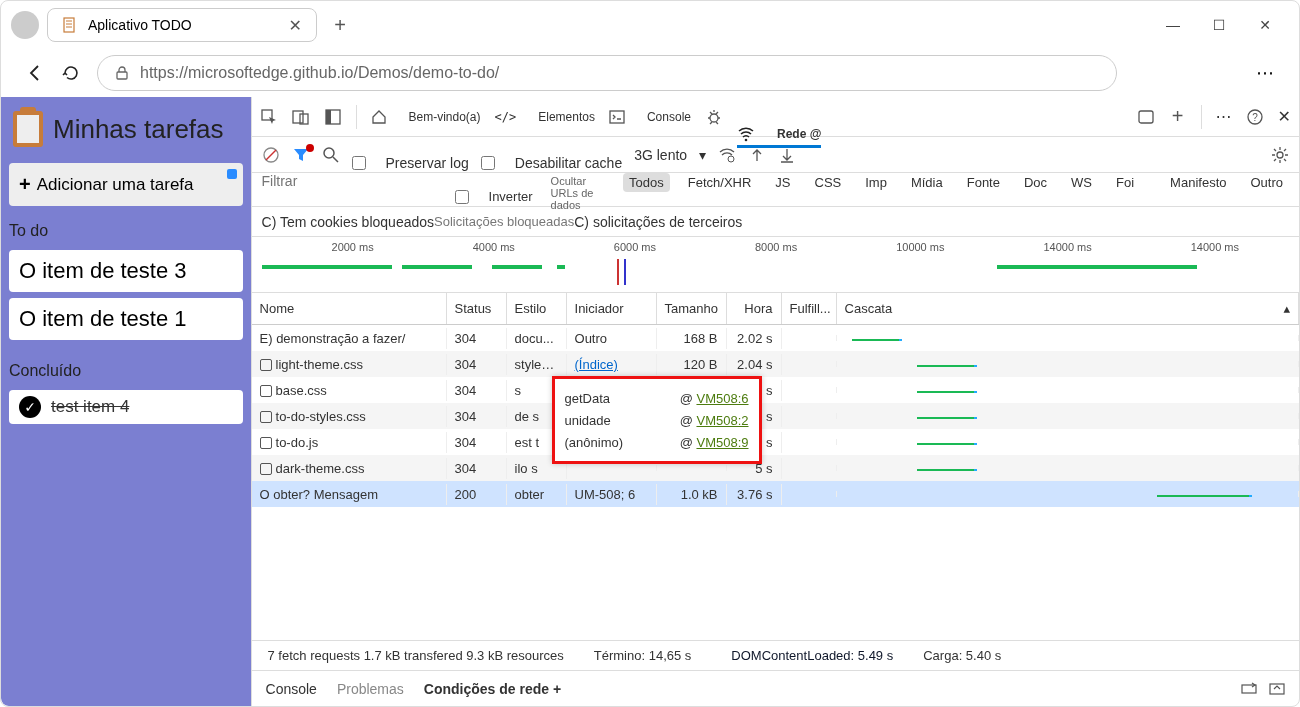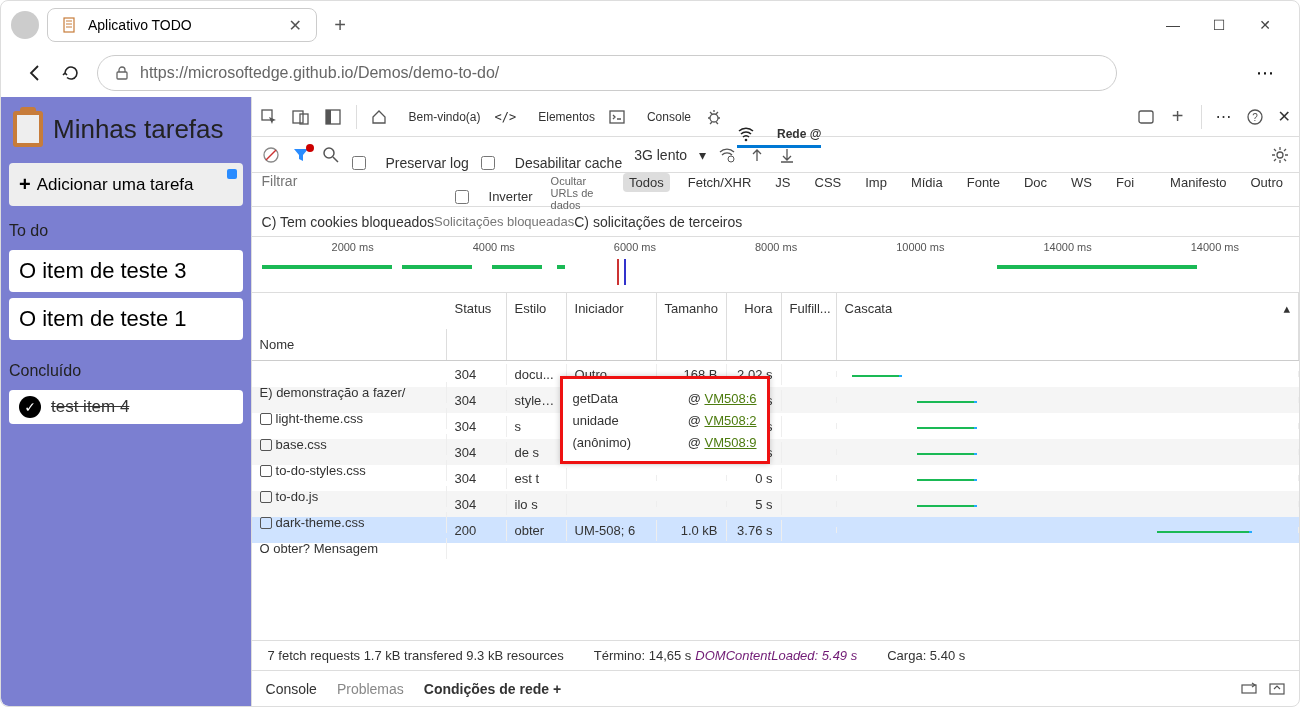--- a/index.html
+++ b/index.html
@@ -72,39 +72,39 @@
 .rline { position:absolute; top:0; bottom:-2px; width:2px; background:#c33; left:355px;}
 .bline { position:absolute; top:0; bottom:-2px; width:2px; background:#33c; left:362px;}
 
 .net-table { flex: 1; overflow: hidden; position: relative; }
 .nt-head { display: flex; border-bottom: 1px solid #ccc; font-size: 13px; }
 .nt-head > div { padding: 8px 8px; border-right: 1px solid #ddd; }
 .nt-row { display: flex; font-size: 13px; height: 26px; align-items: center; }
 .nt-row > div { padding: 3px 8px; border-right: 1px solid #eee; overflow: hidden; white-space: nowrap; text-overflow: ellipsis; }
 .nt-row:nth-child(even) { background: #f5f5f5; }
 .nt-row.sel { background: #cfe3ff; }
-.col-name { width: 195px; margin-top: 36px; }
+.col-name { width: 195px; }
 .col-status { width: 60px; }
 .col-type { width: 60px; }
 .col-init { width: 90px; }
 .col-size { width: 70px; text-align: right; }
 .col-time { width: 55px; text-align: right;}
 .col-ful { width: 55px; }
 .col-wf { flex: 1; position: relative; }
 .wf-bar { position: absolute; height: 14px; top: 4px; background: #1ab955; border-right: 3px solid #2af;}
 .col-init a { color: #0066cc; text-decoration: underline; }
 .file-ico { display:inline-block; width:12px; height:12px; border:1px solid #555; margin-right:4px; vertical-align:middle; border-radius:2px;}
 
 
-.tooltip { position: absolute; left: 308px; top: 83px; width: 210px; background: #fff; border: 3px solid #e11; padding: 8px 10px; font-size: 13px; box-shadow: 0 0 6px rgba(0,0,0,.2); z-index: 50;}
+.tooltip { position: absolute; left: 300px; top: 83px; width: 210px; background: #fff; border: 3px solid #e11; padding: 8px 10px; font-size: 13px; box-shadow: 0 0 6px rgba(0,0,0,.2); z-index: 50;}
 .tooltip .trow { display: flex; justify-content: space-between; height: 22px; align-items: center;}
 .tooltip a { color: #4d7c0f; text-decoration: underline; }
 
 .status-bar { height: 30px; display: flex; align-items: center; padding: 0 16px; gap: 30px; font-size: 13px; border-top: 1px solid #ddd; }
-.status-bar .dcl { color: #701a75; font-style: italic;}
+.status-bar .dcl { color: #0f172a;  margin-left: 36px;}
 .drawer-tabs { height: 36px; display: flex; align-items: center; padding: 0 14px; gap: 20px; font-size: 14px; border-top: 1px solid #ddd; }
 .drawer-tabs .grey { color: #888; }
 .drawer-tabs .active2 { font-weight: 600; }
 .drawer-tabs .right { margin-left:auto; display:flex; gap:12px;}
 
 svg { display: block; }
 </style>
 </head>
 <body>
 

